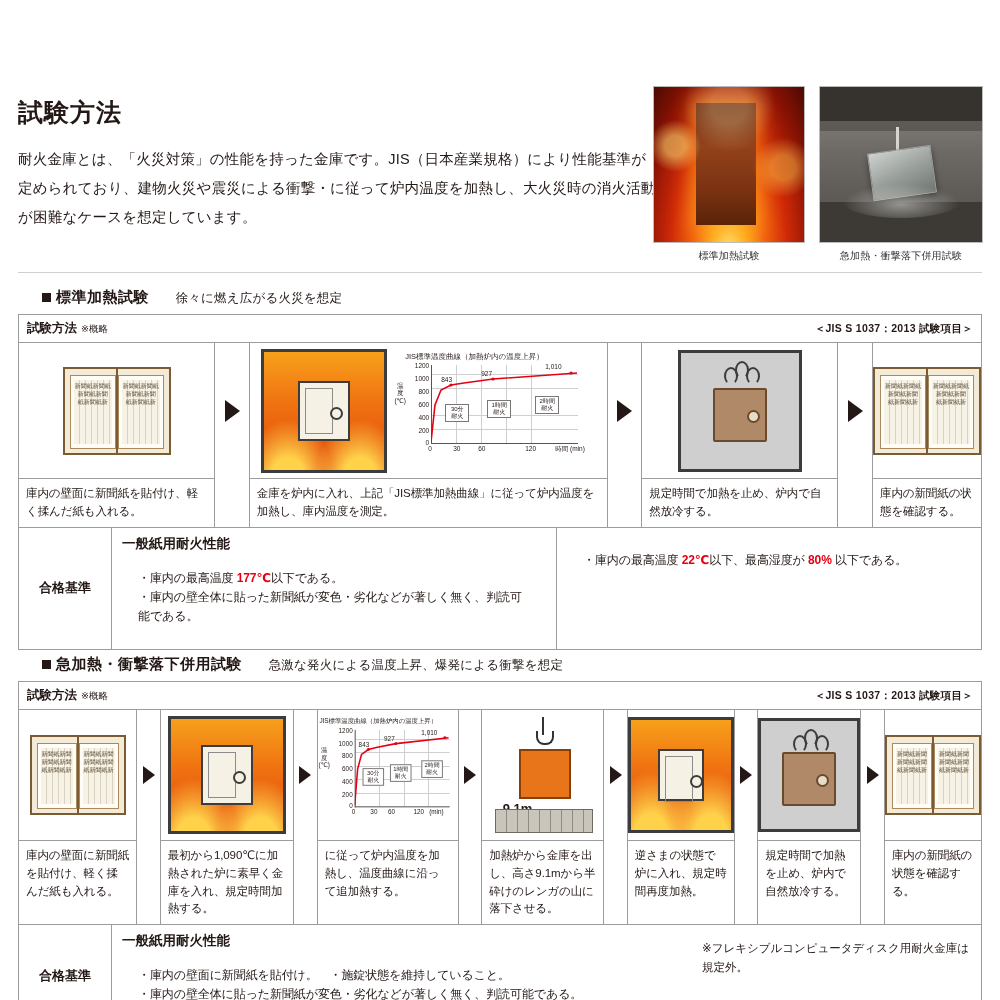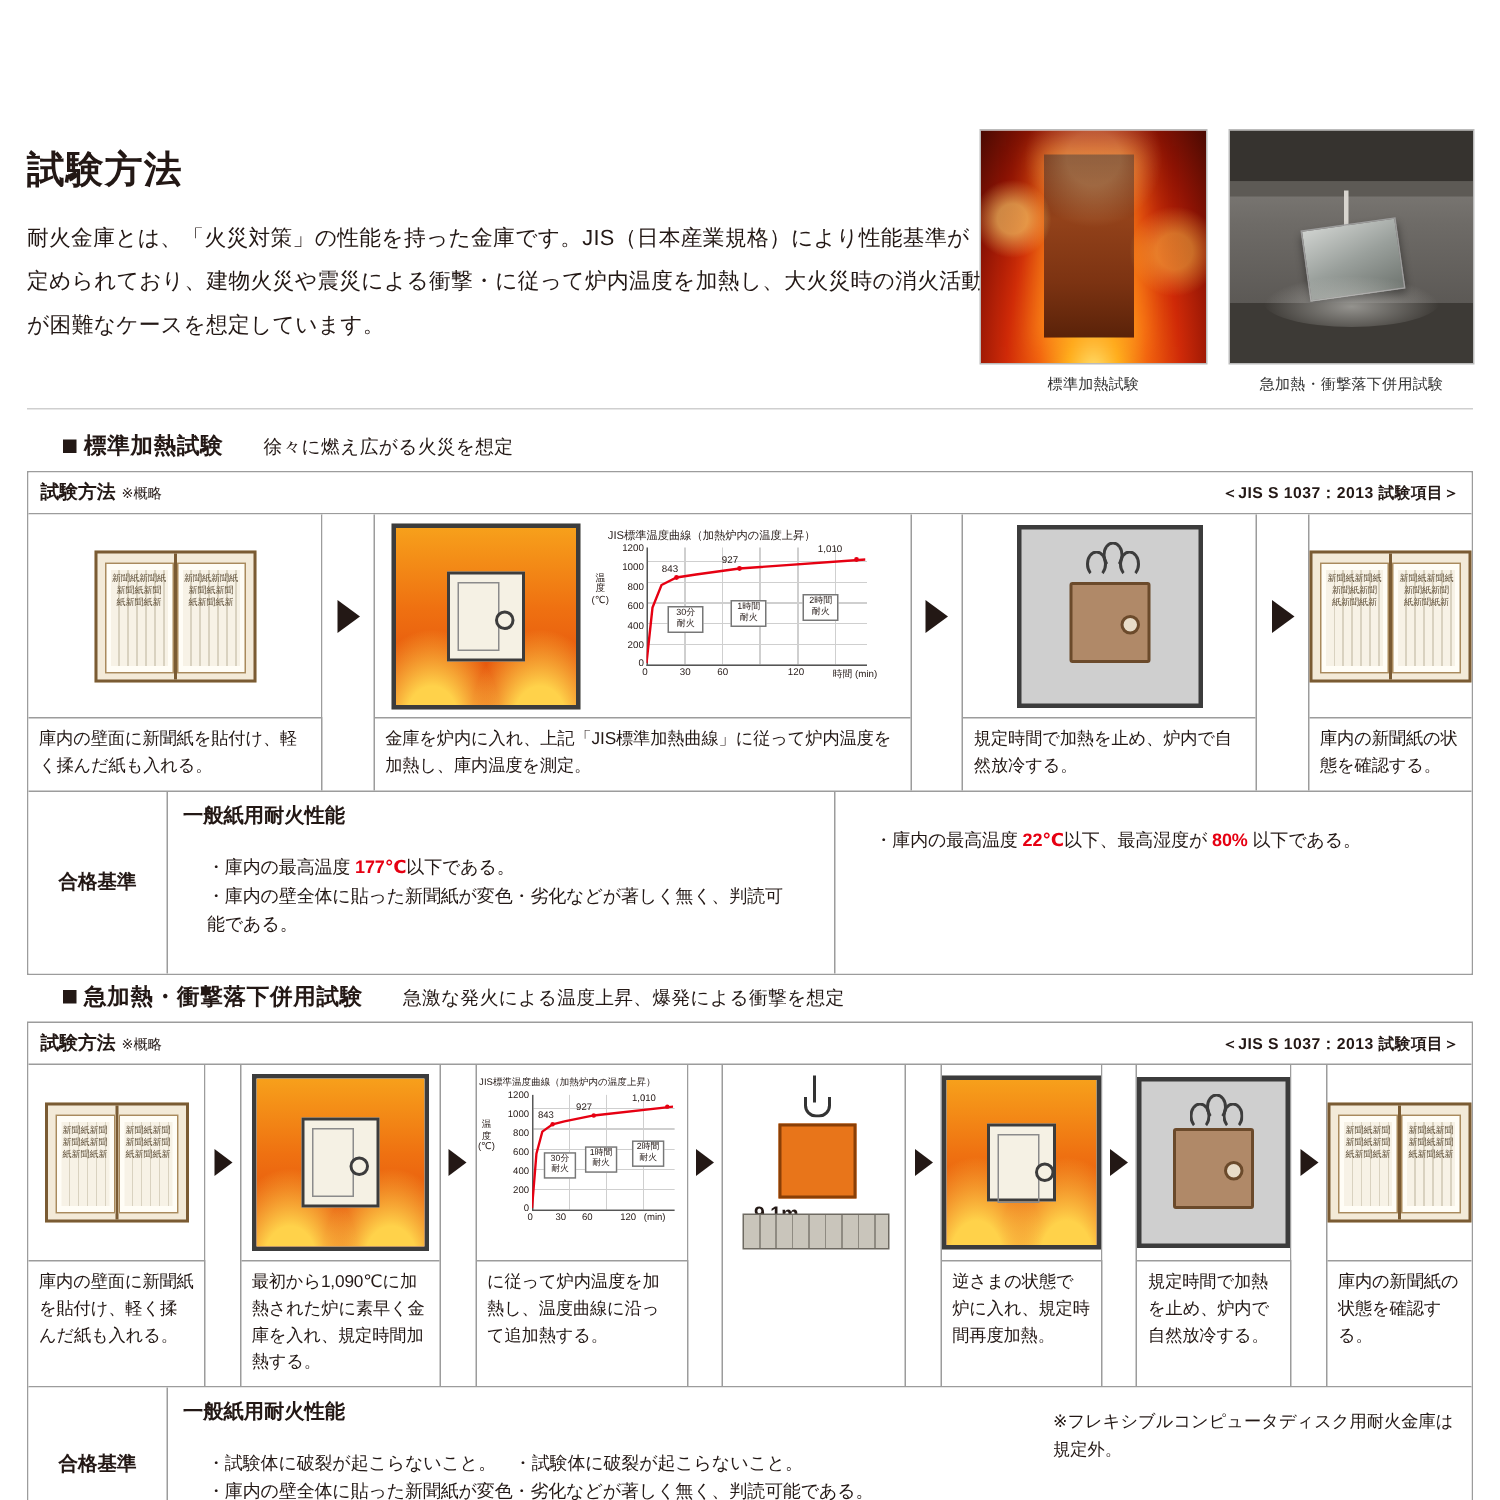--- a/index.html
+++ b/index.html
@@ -483,20 +483,21 @@
         <div class="step" style="width:128px;">
           <div class="fig" style="height:130px;">
             <div class="drop">
               <div class="crane"></div>
               <div class="hookc"></div>
               <div class="safe3"></div>
               <div class="dist">9.1m</div>
               <div class="bricks"></div>
             </div>
           </div>
+          <div class="txt">加熱炉から金庫を出し、高さ9.1mから半砕けのレンガの山に落下させる。</div>
         </div>
         <div class="vsep"></div>
         <div class="arrowcell" style="width:24px;height:130px;">
             <div class="arrow" style="border-left-width:12px;border-top-width:9px;border-bottom-width:9px;"></div>
           </div>
         <div class="vsep"></div>
 
         <div class="step" style="width:112px;">
           <div class="fig" style="height:130px;">
             <div class="furnace" style="width:100px;height:110px;">
@@ -545,21 +546,21 @@
           </div>
           <div class="txt">庫内の新聞紙の状態を確認する。</div>
         </div>
       </div>
 
       <div class="crit">
         <div class="cap">合格基準</div>
         <div class="body" style="flex:0 0 560px;">
           <h4>一般紙用耐火性能</h4>
           <ul>
-            <li>・試験体に破裂が起こらないこと。　・試験体に破裂が起こらないこと。</li>
+            <li>・庫内の壁面に新聞紙を貼付け。　・施錠状態を維持していること。</li>
             <li>・庫内の壁全体に貼った新聞紙が変色・劣化などが著しく無く、判読可能である。</li>
           </ul>
         </div>
         <div class="body" style="padding-top:14px;font-size:11.5px;line-height:1.6;">※フレキシブルコンピュータディスク用耐火金庫は規定外。</div>
       </div>
     </div>
   </div>
 
 </div>
 

